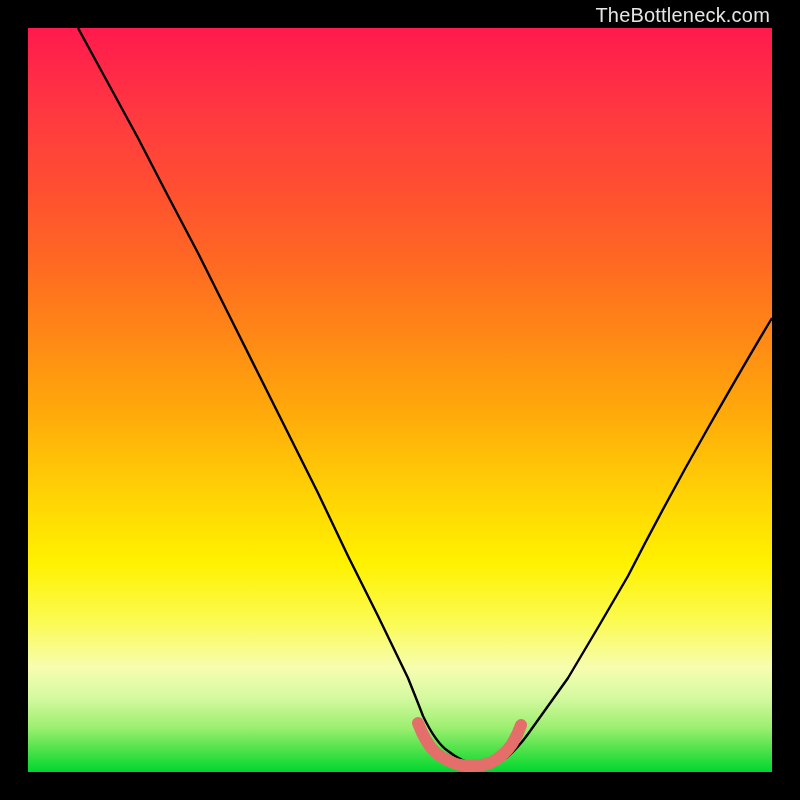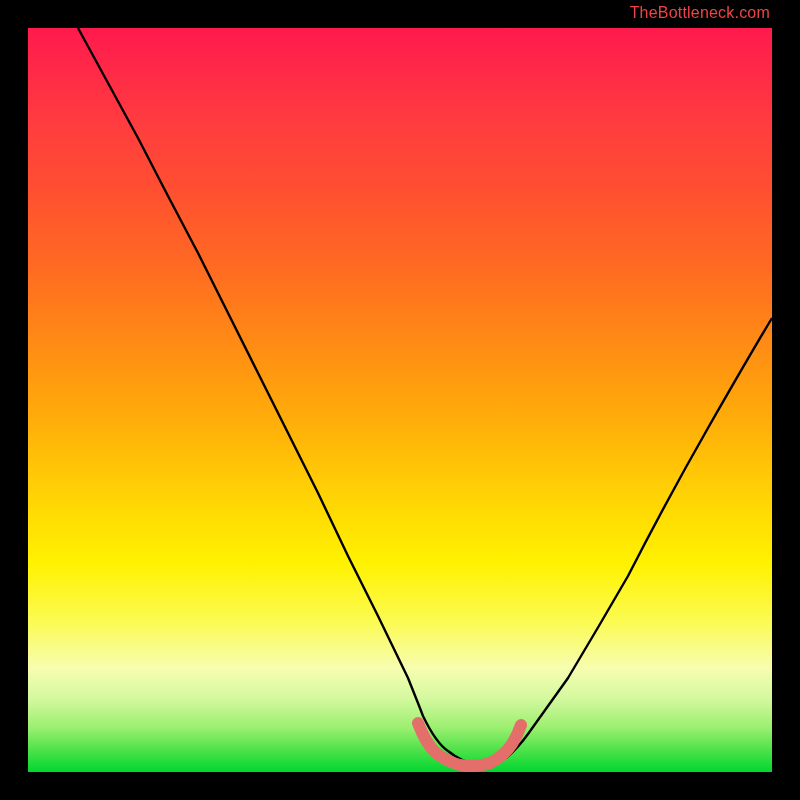--- a/index.html
+++ b/index.html
@@ -49,22 +49,22 @@
     );
   }
   .svg-layer {
     position: absolute;
     inset: 0;
   }
   .watermark {
     position: absolute;
     top: 4px;
     right: 30px;
-    color: #ef4444;
-    font-size: 16px;
+    color: #e5e5e5;
+    font-size: 20px;
     letter-spacing: 0.2px;
     font-weight: 500;
   }
 </style>
 </head>
 <body>
 
 <div class="frame">
 
   <div class="watermark">TheBottleneck.com</div>

